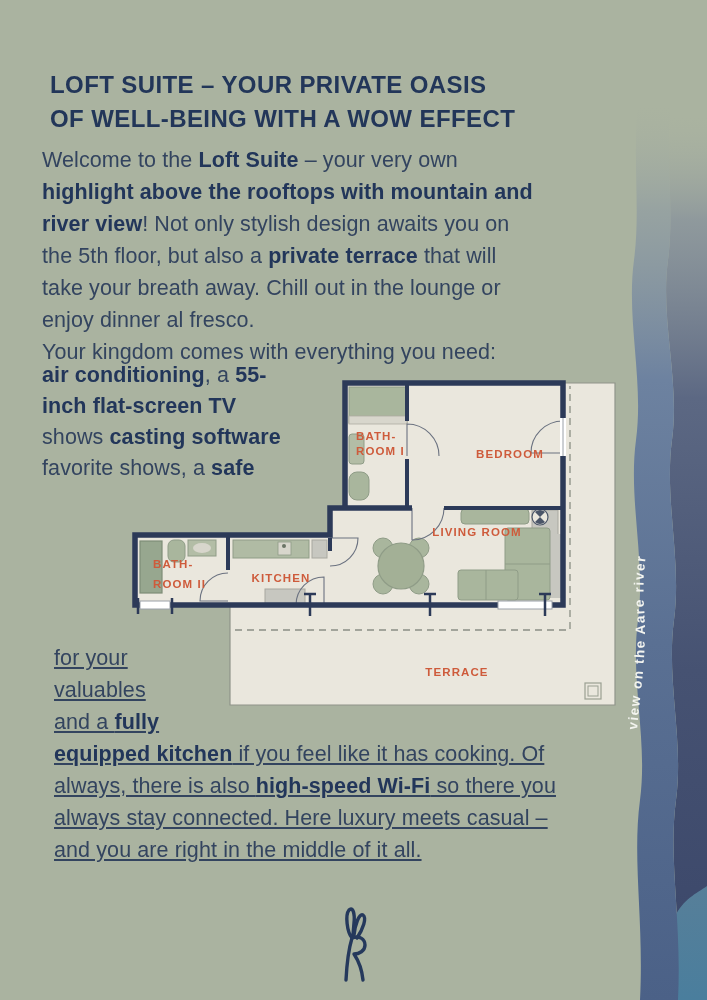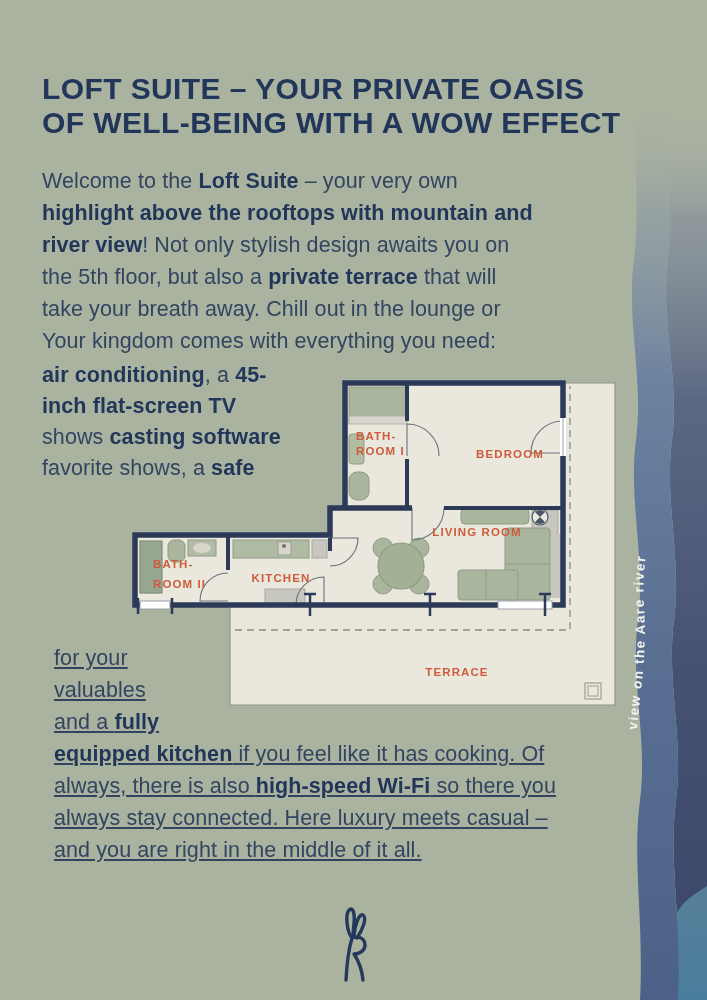--- a/index.html
+++ b/index.html
@@ -5,30 +5,30 @@
   html,body{margin:0;padding:0;}
   .page{
     position:relative;
     width:707px;height:1000px;
     background:#aab3a0;
     overflow:hidden;
     font-family:"Liberation Sans", sans-serif;
   }
   
   .title{
-    position:absolute;left:42px;top:52px;width:620px;
-    font-size:30px;line-height:34px;font-weight:bold;
+    position:absolute;left:50px;top:52px;width:620px;
+    font-size:24px;line-height:34px;font-weight:bold;
     color:#223659;letter-spacing:.4px;
   }
   .richtext{
     position:absolute;color:#33445f;
     font-size:21.5px;line-height:32px;letter-spacing:.1px;
   }
   .richtext .b{font-weight:bold;color:#22365a;}
-  .rt-intro{left:42px;top:144px;width:585px;margin-top:21px;}
+  .rt-intro{left:42px;top:144px;width:585px;}
   .rt-left{left:42px;top:360px;width:300px;line-height:31px;}
   .rt-bottom{left:54px;top:642px;width:590px;text-decoration:underline;}
   
   .floorplan{position:absolute;left:128px;top:376px;}
   .fp-label{
     font-family:"Liberation Sans", sans-serif;
     font-size:11.5px;font-weight:bold;letter-spacing:1.1px;
     fill:#ce5b3b;
   }
   
@@ -90,24 +90,25 @@
     <span>LOFT SUITE – YOUR PRIVATE OASIS</span><br>
     <span>OF WELL-BEING WITH A WOW EFFECT</span>
   </h1>
 
   <div class="richtext rt-intro">
       <div><span>Welcome to the </span><span class="b">Loft Suite</span><span> – your very own</span></div>
       <div><span class="b">highlight above the rooftops with mountain and</span></div>
       <div><span class="b">river view</span><span>! Not only stylish design awaits you on</span></div>
       <div><span>the 5th floor, but also a </span><span class="b">private terrace</span><span> that will</span></div>
       <div><span>take your breath away. Chill out in the lounge or</span></div>
+      <div><span>enjoy dinner al fresco.</span></div>
       <div><span>Your kingdom comes with everything you need:</span></div>
     </div>
   <div class="richtext rt-left">
-      <div><span class="b">air conditioning</span><span>, a </span><span class="b">45-</span></div>
+      <div><span class="b">air conditioning</span><span>, a </span><span class="b">55-</span></div>
       <div><span class="b">inch flat-screen TV</span></div>
       <div><span>shows </span><span class="b">casting software</span></div>
       <div><span>favorite shows, a </span><span class="b">safe</span></div>
     </div>
   <div class="richtext rt-bottom">
       <div><span>for your</span></div>
       <div><span>valuables</span></div>
       <div><span>and a </span><span class="b">fully</span></div>
       <div><span class="b">equipped kitchen</span><span> if you feel like it has cooking. Of</span></div>
       <div><span>always, there is also </span><span class="b">high-speed Wi-Fi</span><span> so there you</span></div>

